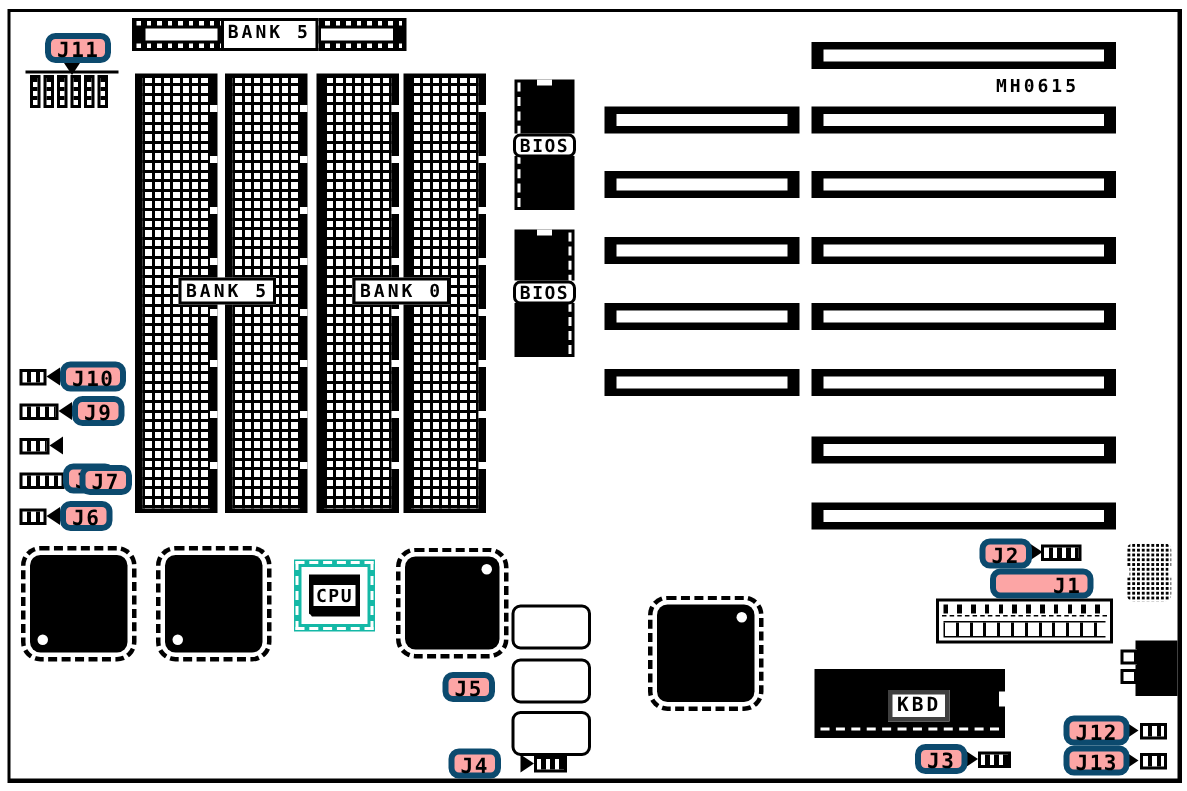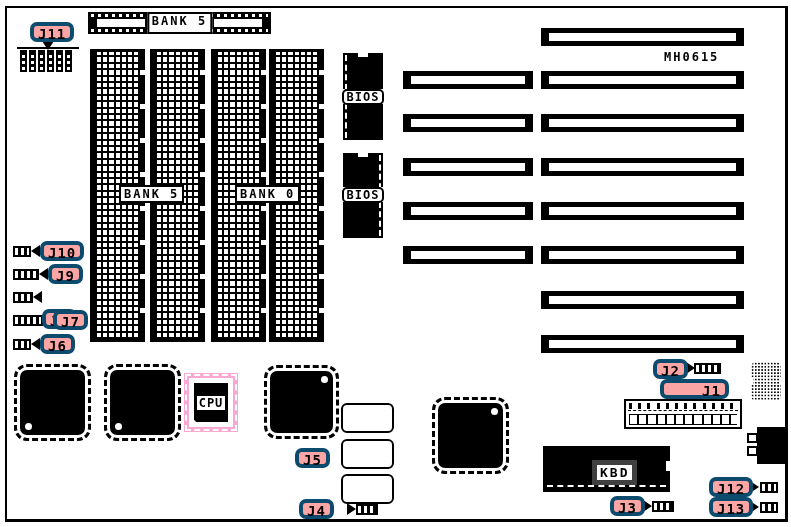--- a/index.html
+++ b/index.html
@@ -45,21 +45,21 @@
   .slot.long{left:541px;width:203px;} .slot.short{left:403px;width:130px;}
 
   .model-label{font-weight:bold;font-size:12px;letter-spacing:2px;margin-left:48px;}
 
   
   .qfp{background:#000;border-radius:7px;outline:3px dashed #000;outline-offset:3px;}
   .qfp .dot{position:absolute;width:7px;height:7px;background:#fff;border-radius:50%;}
   .dot-bl{left:5px;bottom:5px;} .dot-tr{right:5px;top:5px;}
 
   
-  .cpu-socket{left:184px;top:373px;width:54px;height:59px;background:#f9a8d4;}
+  .cpu-socket{left:196px;top:373px;width:54px;height:48px;background:#14b8a6;}
   .cpu-socket::before{content:"";position:absolute;inset:1px;border:2px dashed #fff;}
   .cpu-ring{position:absolute;inset:5px;background:#fff;}
   .cpu-die{position:absolute;inset:10px;background:#000;display:flex;align-items:center;justify-content:center;}
   .cpu-die span{background:#fff;border:2px solid #000;border-radius:2px;font-weight:bold;
         font-size:12px;line-height:12px;padding:1px 2px;letter-spacing:1px;}
   .cpu-dot{position:absolute;left:6px;bottom:6px;width:6px;height:6px;background:#fff;border-radius:50%;z-index:2;}
 
   
   .esock{left:341px;width:49px;height:26px;background:#fff;border:2px solid #000;border-radius:6px;}
 
@@ -73,21 +73,21 @@
         width:4px;height:5px;background:#000;}
   .npu .mid::before{top:-1px;} .npu .mid::after{bottom:-1px;}
   .npu .nlab{position:absolute;left:50%;top:50%;transform:translate(-50%,-50%);background:#fff;
         border:2px solid #000;border-radius:5px;font-weight:bold;font-size:12px;line-height:12px;
         padding:1px 3px;letter-spacing:1px;z-index:2;}
   .npu .notch{position:absolute;right:-5px;top:50%;transform:translateY(-50%);
         width:10px;height:10px;background:#fff;border-radius:50%;}
 
   
   .kbd{left:543px;top:446px;width:127px;height:46px;background:#000;}
-  .kbd .klab{position:absolute;left:49px;top:14px;background:#fff;border:5px solid #404040;
+  .kbd .klab{position:absolute;left:49px;top:14px;background:#fff;border:3px solid #404040;
         font-weight:bold;font-size:13px;line-height:13px;padding:1px 3px;letter-spacing:2px;}
   .kbd .kdash{position:absolute;left:4px;right:4px;bottom:5px;border-top:2px dashed #fff;}
   .kbd .knotch{position:absolute;right:0;top:15px;width:4px;height:10px;background:#fff;}
 
   
   .dipsw{left:624px;top:399px;width:114px;height:26px;background:#fff;border:2px solid #000;}
   .dipsw .ticks{position:absolute;top:2px;left:3px;right:2px;height:6px;
         background-image:repeating-linear-gradient(90deg,#000 0 3px,transparent 3px 9.2px);}
   .dipsw .mid{position:absolute;top:9px;left:2px;right:2px;border-top:1px dashed #000;}
   .dipsw .sq{position:absolute;bottom:2px;left:3px;right:3px;height:9px;

